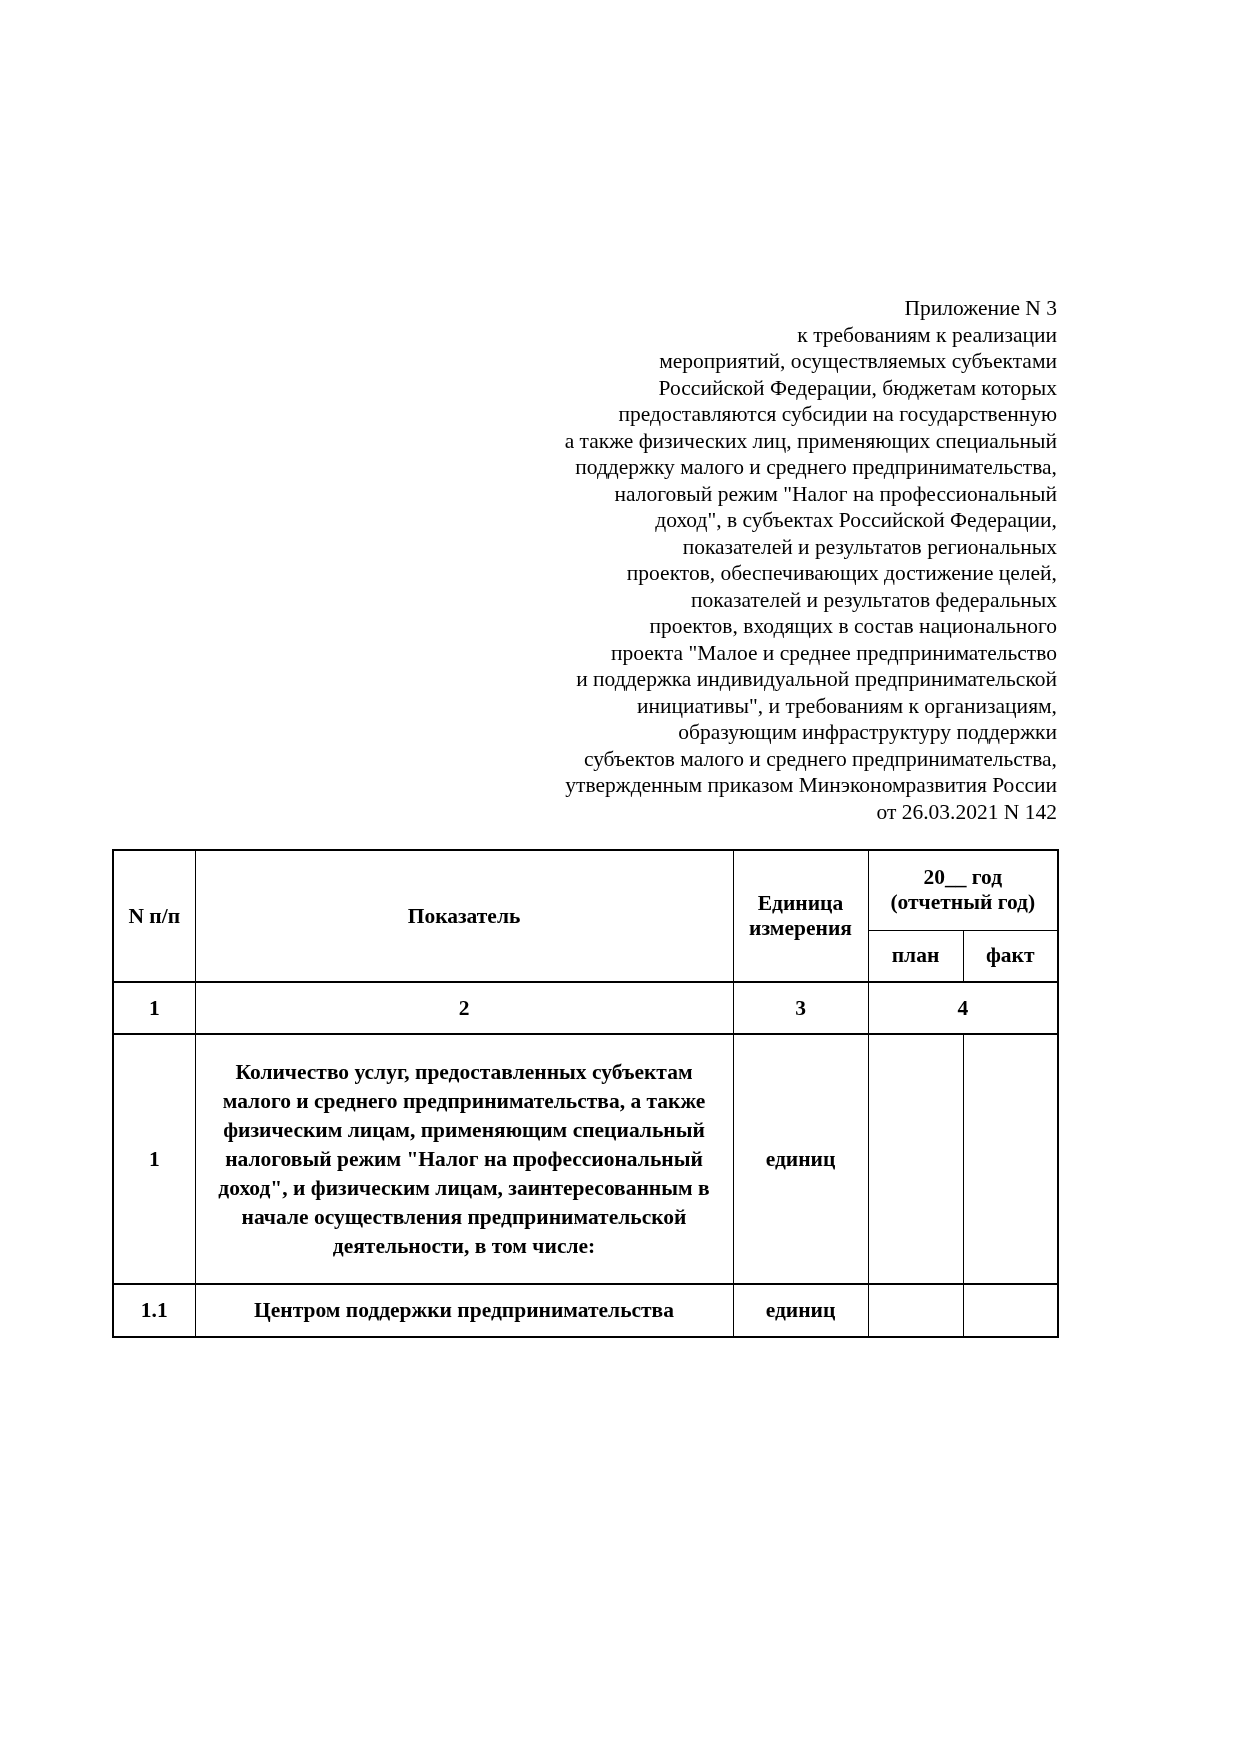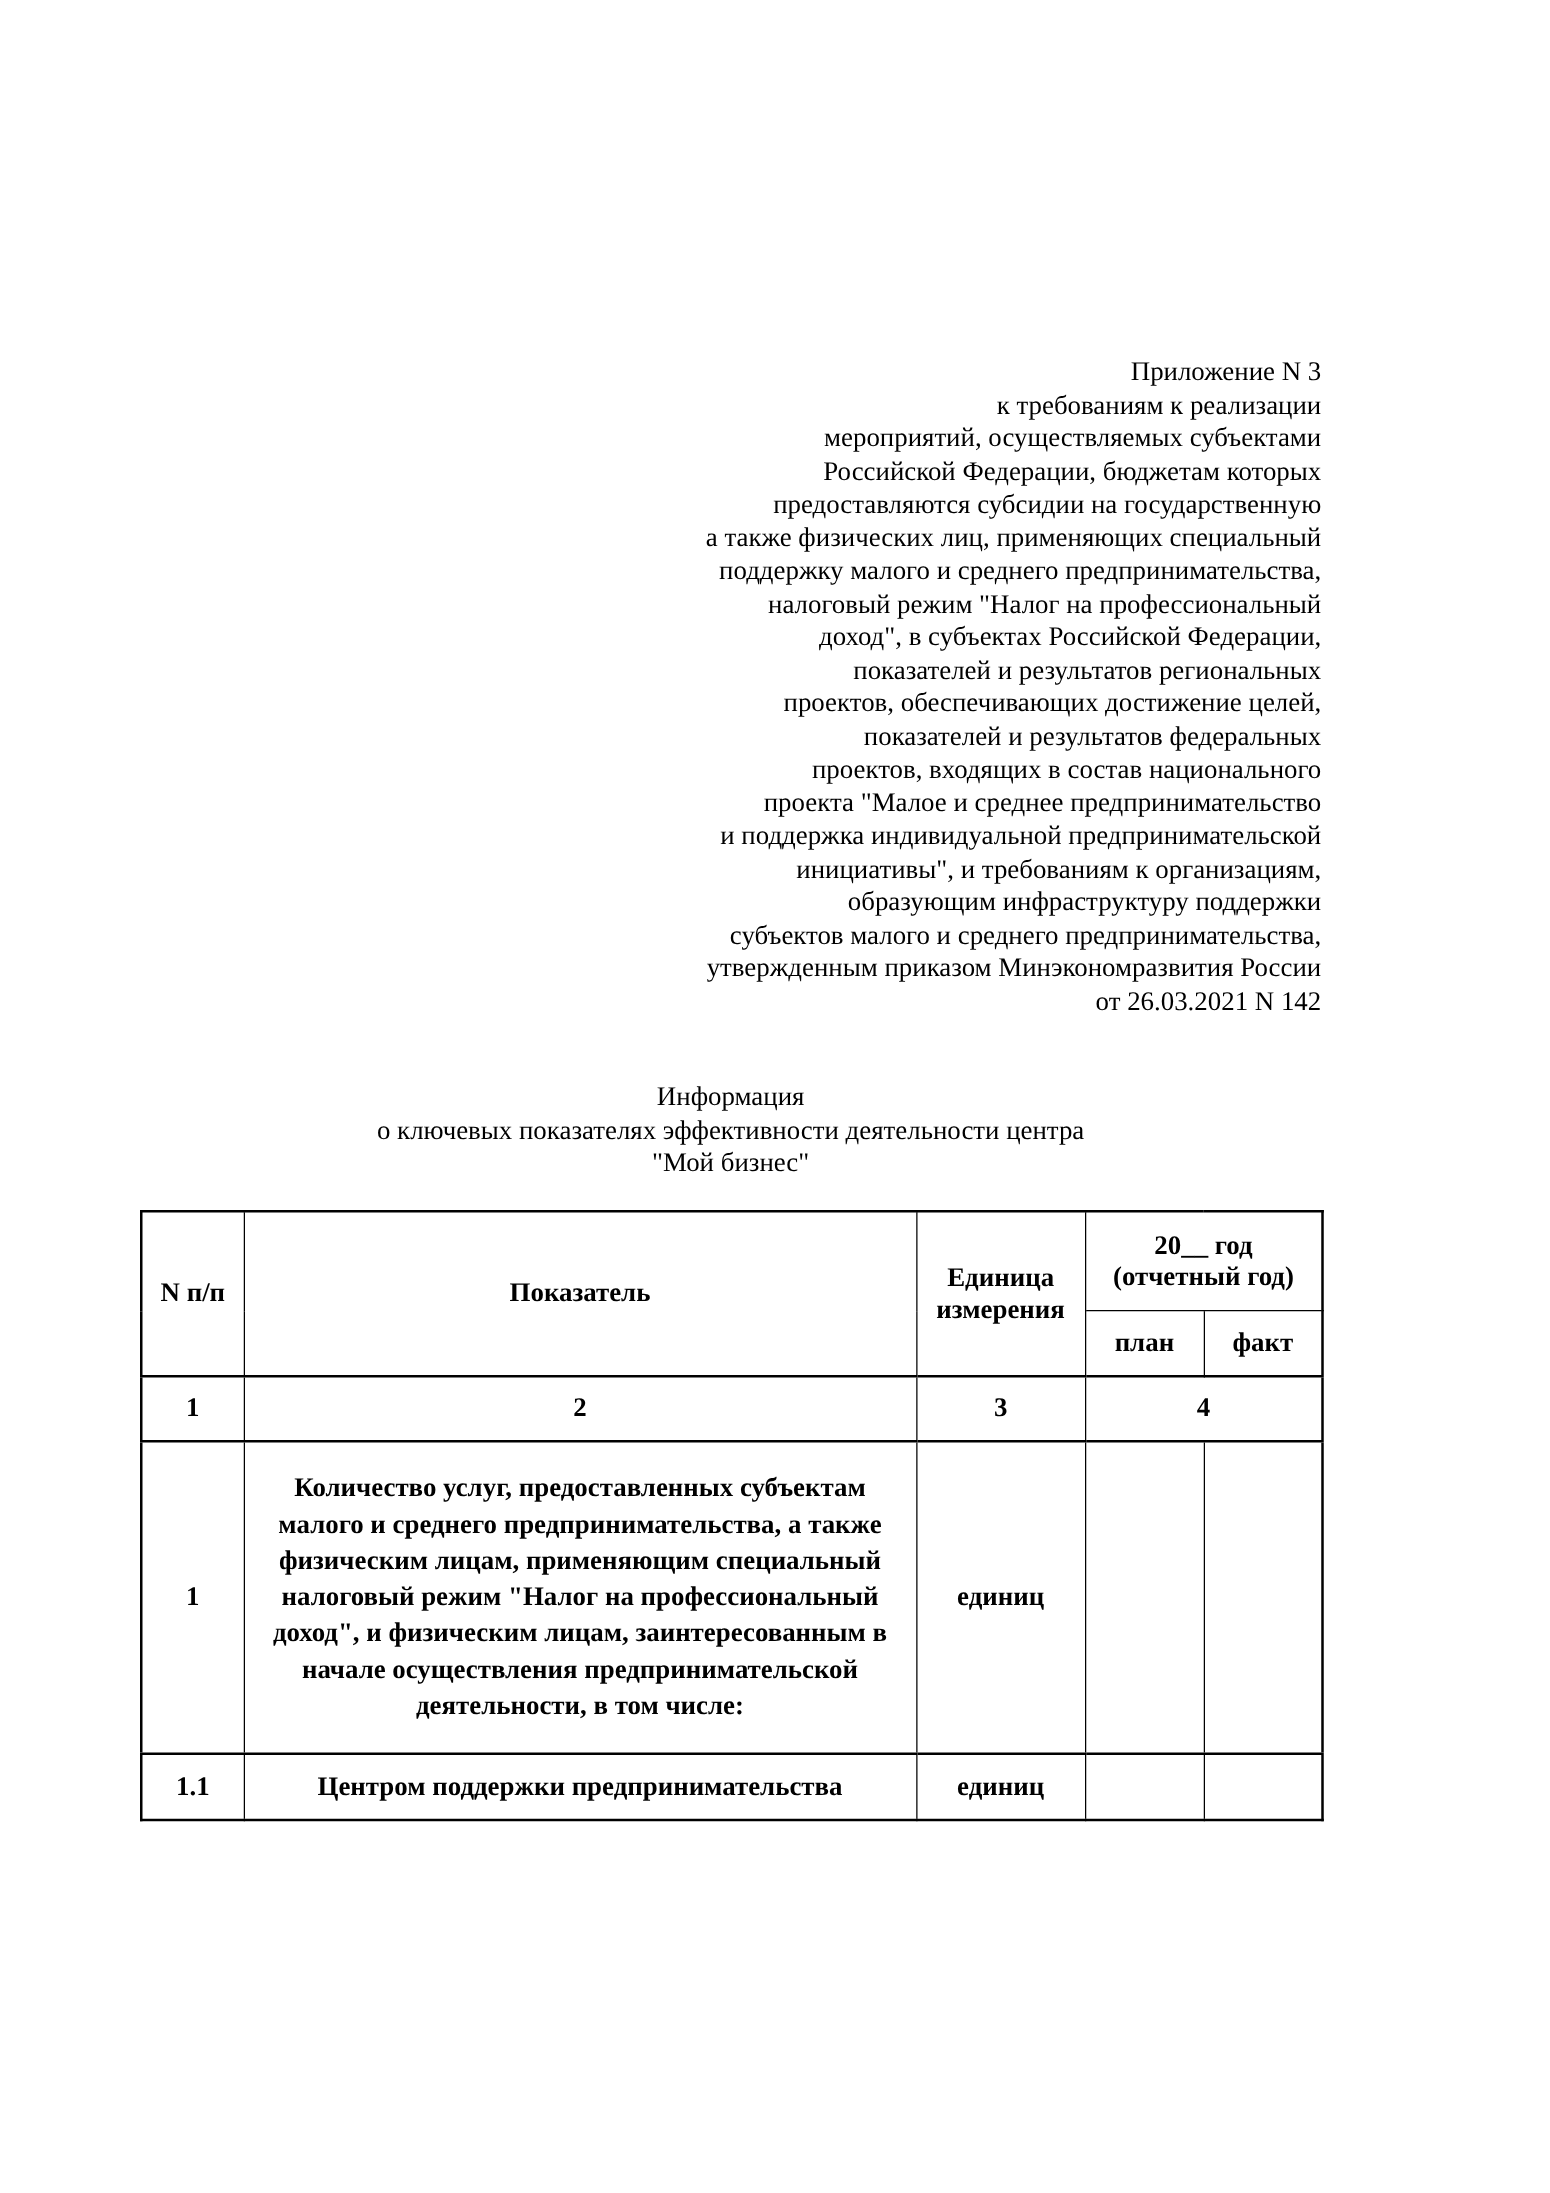--- a/index.html
+++ b/index.html
@@ -12,20 +12,21 @@
     width: 1240px;
     height: 1754px;
     font-family: "Liberation Serif", "DejaVu Serif", serif;
     font-size: 21.5px;
     overflow: hidden;
   }
   .page {
     padding-left: 112px;
     padding-top: 284px;
     width: 945px;
+    margin-top: 11px;
   }
   .appendix-block {
     text-align: right;
     line-height: 26.5px;
   }
   .appendix-block .line {
     white-space: nowrap;
   }
   .sample-label {
     text-align: right;
@@ -104,25 +105,20 @@
     <div class="line">проекта "Малое и среднее предпринимательство</div>
     <div class="line">и поддержка индивидуальной предпринимательской</div>
     <div class="line">инициативы", и требованиям к организациям,</div>
     <div class="line">образующим инфраструктуру поддержки</div>
     <div class="line">субъектов малого и среднего предпринимательства,</div>
     <div class="line">утвержденным приказом Минэкономразвития России</div>
     <div class="line">от 26.03.2021 N 142</div>
   </div>
 
 
-  <div class="doc-title">
-    <div>Информация</div>
-    <div>о ключевых показателях эффективности деятельности центра</div>
-    <div>"Мой бизнес"</div>
-  </div>
 
   <table class="kpi">
     <colgroup>
       <col class="c-num">
       <col class="c-ind">
       <col class="c-unit">
       <col class="c-plan">
       <col class="c-fact">
     </colgroup>
     <tbody>

